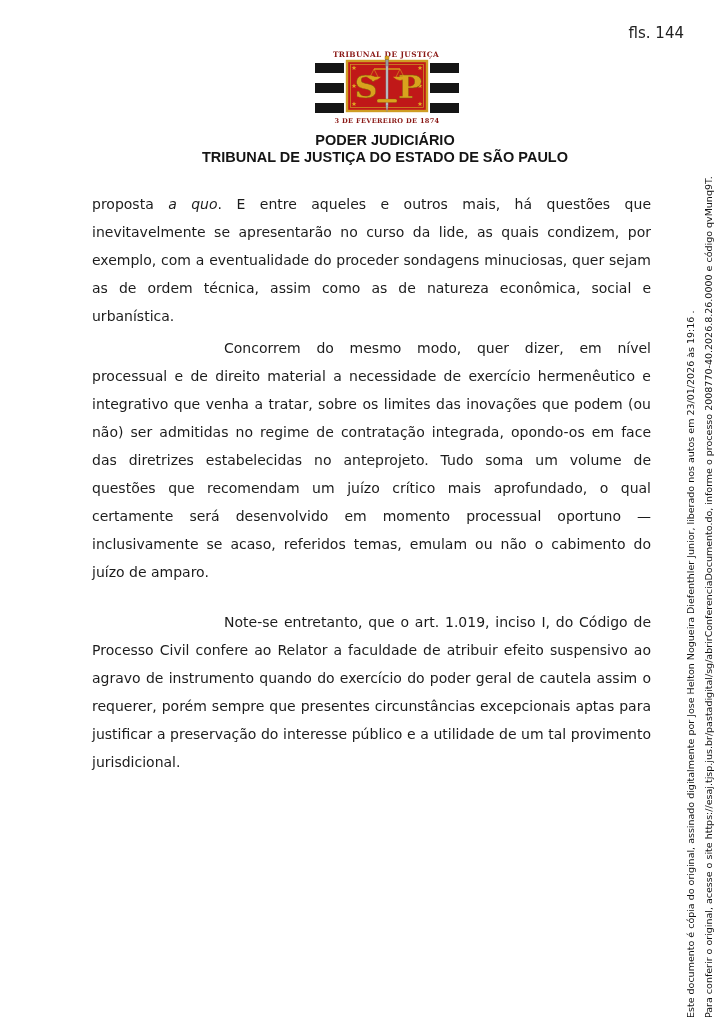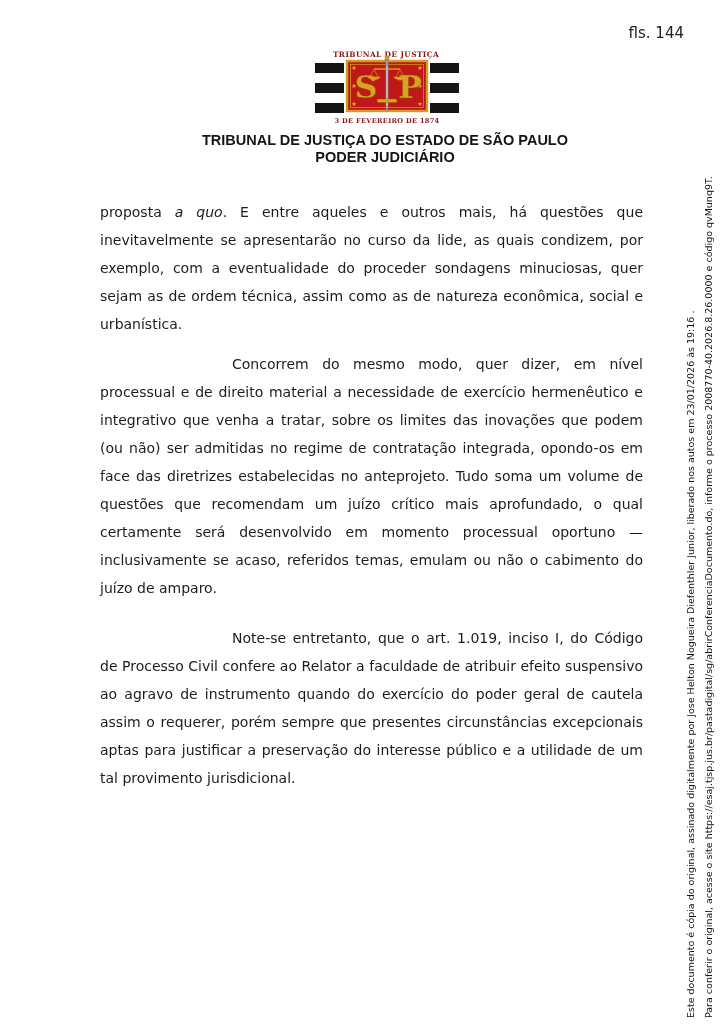--- a/index.html
+++ b/index.html
@@ -42,21 +42,21 @@
   .body-block {
     position: absolute;
     left: 88px;
     top: 186px;
     width: 567px;
     font-size: 14px;
     line-height: 28px;
     text-align: justify;
     color: #1c1c1c;
   }
-  .body-block p { margin: 12px; padding: 0; }
+  .body-block p { margin: 4px; padding: 0; }
   .body-block p.indent { text-indent: 132px; }
   .body-block p.gap { margin-top: 22px; }
   .body-block .it { font-style: italic; }
   .side-stamp {
     position: absolute;
     left: 682px;
     top: 1018px;
     width: 1000px;
     height: 38px;
     transform: rotate(-90deg);
@@ -127,22 +127,22 @@
       <rect x="70.6" y="15.8" width="2.8" height="6.5" fill="#9a9aa2" stroke="#555" stroke-width="0.3"></rect>
       <rect x="70.9" y="22" width="2.2" height="40" fill="#b6bcc4" stroke="#777" stroke-width="0.3"></rect>
       <polygon points="70.9,62 73.1,62 72,68" fill="#b6bcc4" stroke="#777" stroke-width="0.3"></polygon>
       <rect x="62" y="55" width="20" height="3.6" rx="1.6" fill="#d9a31d" stroke="#7a5a10" stroke-width="0.3"></rect>
     </g>
 
     <text x="72" y="79" text-anchor="middle" font-family="DejaVu Serif, serif" font-weight="bold" font-size="6.6" letter-spacing="0.3" fill="#8a1815">3 DE FEVEREIRO DE 1874</text>
   </svg>
 
   <div class="header-block">
+    <div>PODER JUDICIÁRIO</div>
     <div>TRIBUNAL DE JUSTIÇA DO ESTADO DE SÃO PAULO</div>
-    <div>PODER JUDICIÁRIO</div>
   </div>
 
   <div class="body-block">
     <p><span>proposta </span><span class="it">a quo</span><span>. E entre aqueles  e outros mais, há questões que inevitavelmente se apresentarão no curso da lide, as quais condizem, por exemplo, com a eventualidade do proceder sondagens minuciosas, quer sejam as de ordem técnica, assim como as de natureza econômica, social e urbanística.</span></p>
     <p class="indent">Concorrem do mesmo modo, quer dizer, em nível processual  e de direito material a necessidade de exercício hermenêutico e integrativo que venha a tratar, sobre os limites das inovações que podem (ou não) ser admitidas no regime de contratação integrada, opondo-os em face das diretrizes estabelecidas no anteprojeto. Tudo soma um volume de questões que recomendam um juízo crítico mais aprofundado, o qual certamente será desenvolvido em momento processual oportuno — inclusivamente se acaso, referidos temas, emulam  ou não o cabimento do juízo de amparo.</p>
     <p class="indent gap">Note-se entretanto, que o art. 1.019, inciso I, do Código de Processo Civil confere ao Relator a faculdade de atribuir efeito suspensivo ao agravo de instrumento quando do exercício do poder geral de cautela assim o requerer, porém sempre que presentes circunstâncias excepcionais aptas para justificar a preservação do interesse público e a utilidade de um tal provimento jurisdicional.</p>
   </div>
 
   <div class="side-stamp">
     <div>Este documento é cópia do original, assinado digitalmente por Jose Helton Nogueira Diefenthler Junior, liberado nos autos em 23/01/2026 às 19:16 .</div>

